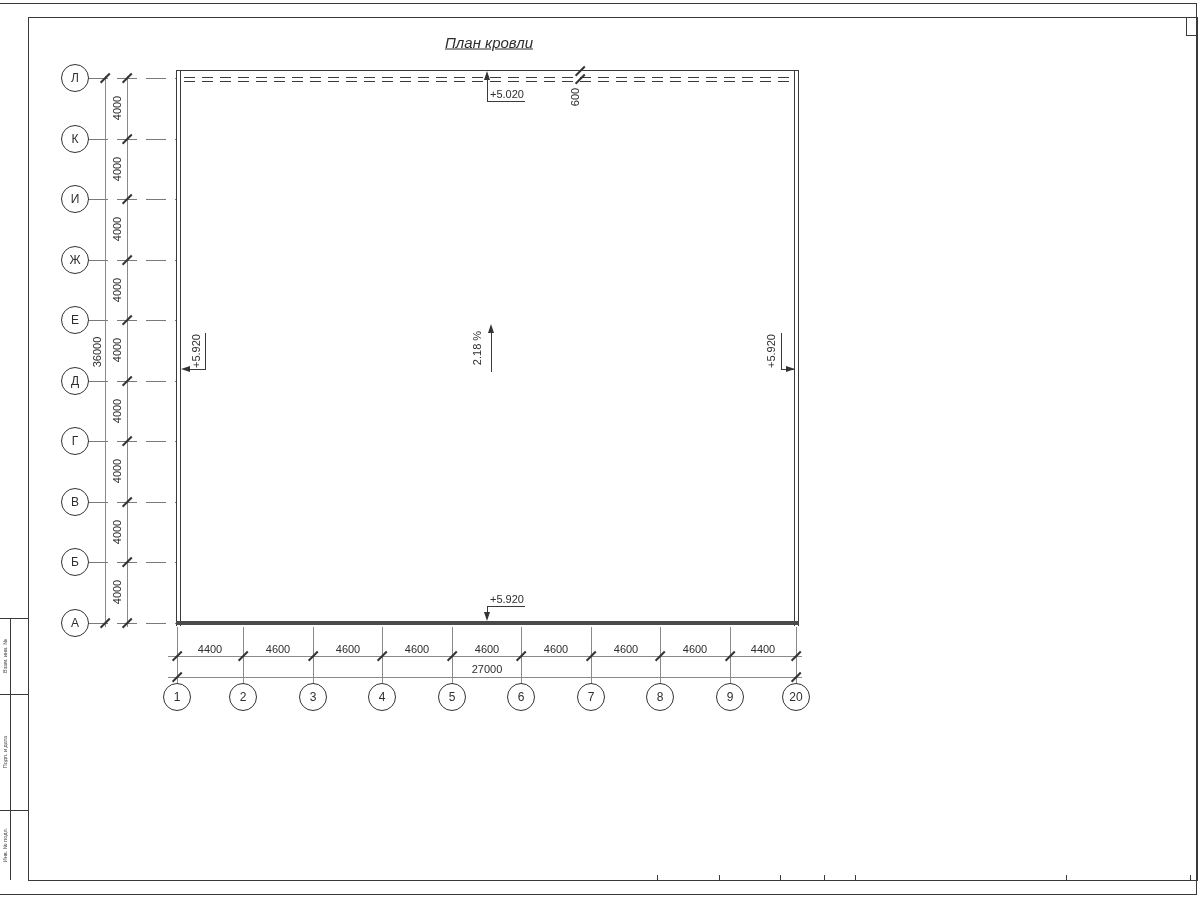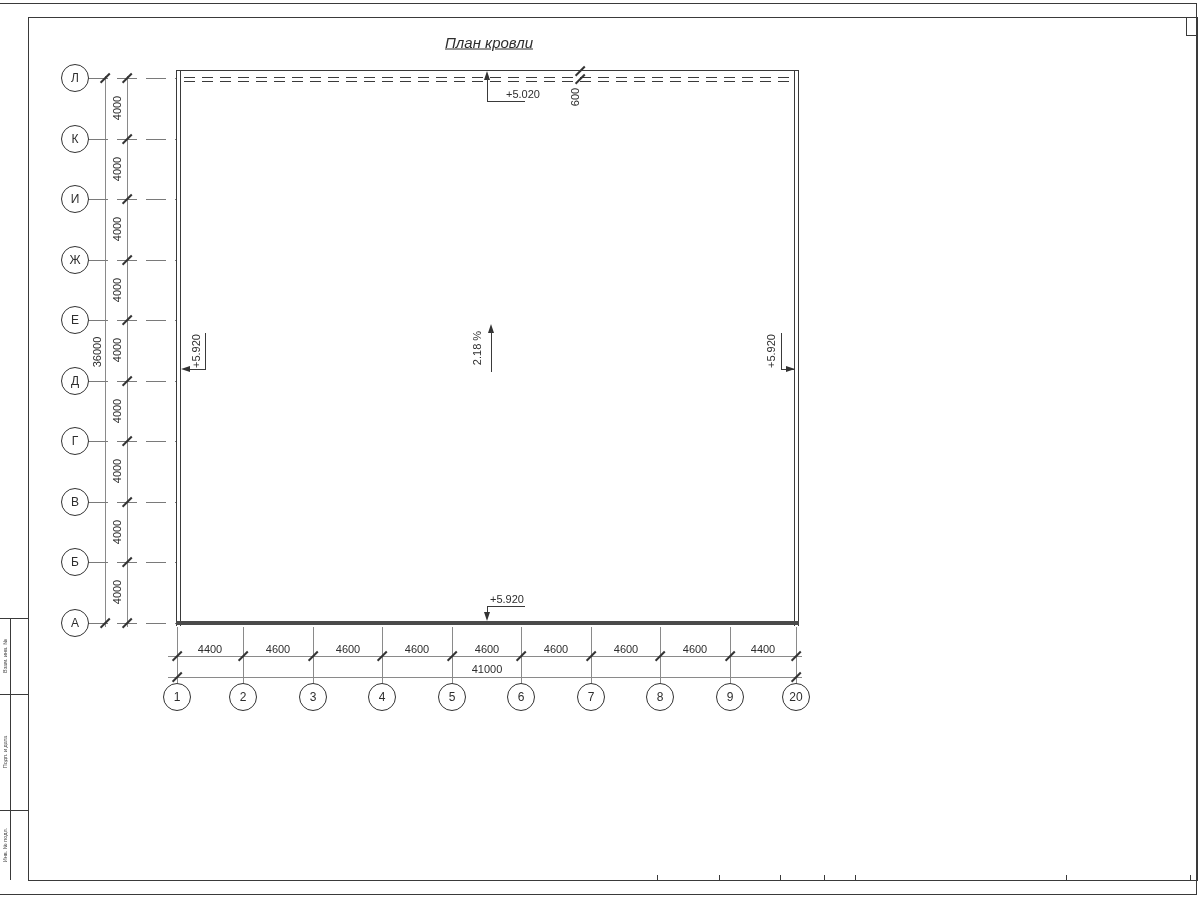--- a/index.html
+++ b/index.html
@@ -164,21 +164,21 @@
 
   <div class="ctr" style="left:210px;top:649px;">4400</div>
   <div class="ctr" style="left:278px;top:649px;">4600</div>
   <div class="ctr" style="left:348px;top:649px;">4600</div>
   <div class="ctr" style="left:417px;top:649px;">4600</div>
   <div class="ctr" style="left:487px;top:649px;">4600</div>
   <div class="ctr" style="left:556px;top:649px;">4600</div>
   <div class="ctr" style="left:626px;top:649px;">4600</div>
   <div class="ctr" style="left:695px;top:649px;">4600</div>
   <div class="ctr" style="left:763px;top:649px;">4400</div>
-  <div class="ctr" style="left:487px;top:669px;">41000</div>
+  <div class="ctr" style="left:487px;top:669px;">27000</div>
 
   <div class="circ" style="left:177px;top:697px;">
       <span>1</span>
     </div>
   <div class="circ" style="left:243px;top:697px;">
       <span>2</span>
     </div>
   <div class="circ" style="left:313px;top:697px;">
       <span>3</span>
     </div>
@@ -200,21 +200,21 @@
   <div class="circ" style="left:730px;top:697px;">
       <span>9</span>
     </div>
   <div class="circ" style="left:796px;top:697px;">
       <span>20</span>
     </div>
 
   <div class="ah-up" style="left:487px;top:71px;"></div>
   <div class="vl" style="left:487px;top:78px;height:24px;"></div>
   <div class="hl" style="left:487px;top:101px;width:38px;"></div>
-  <div class="ctr" style="left:523px;top:94px;">+5.020</div>
+  <div class="ctr" style="left:507px;top:94px;">+5.020</div>
 
   <div class="tk" style="left:580px;top:71px;"></div>
   <div class="tk" style="left:580px;top:79px;"></div>
   <div class="rot" style="left:575px;top:97px;">600</div>
 
   <div class="ah-up" style="left:491px;top:324px;"></div>
   <div class="vl" style="left:491px;top:331px;height:41px;"></div>
   <div class="rot" style="left:477px;top:348px;">2.18 %</div>
 
   <div class="vl" style="left:205px;top:333px;height:37px;"></div>

